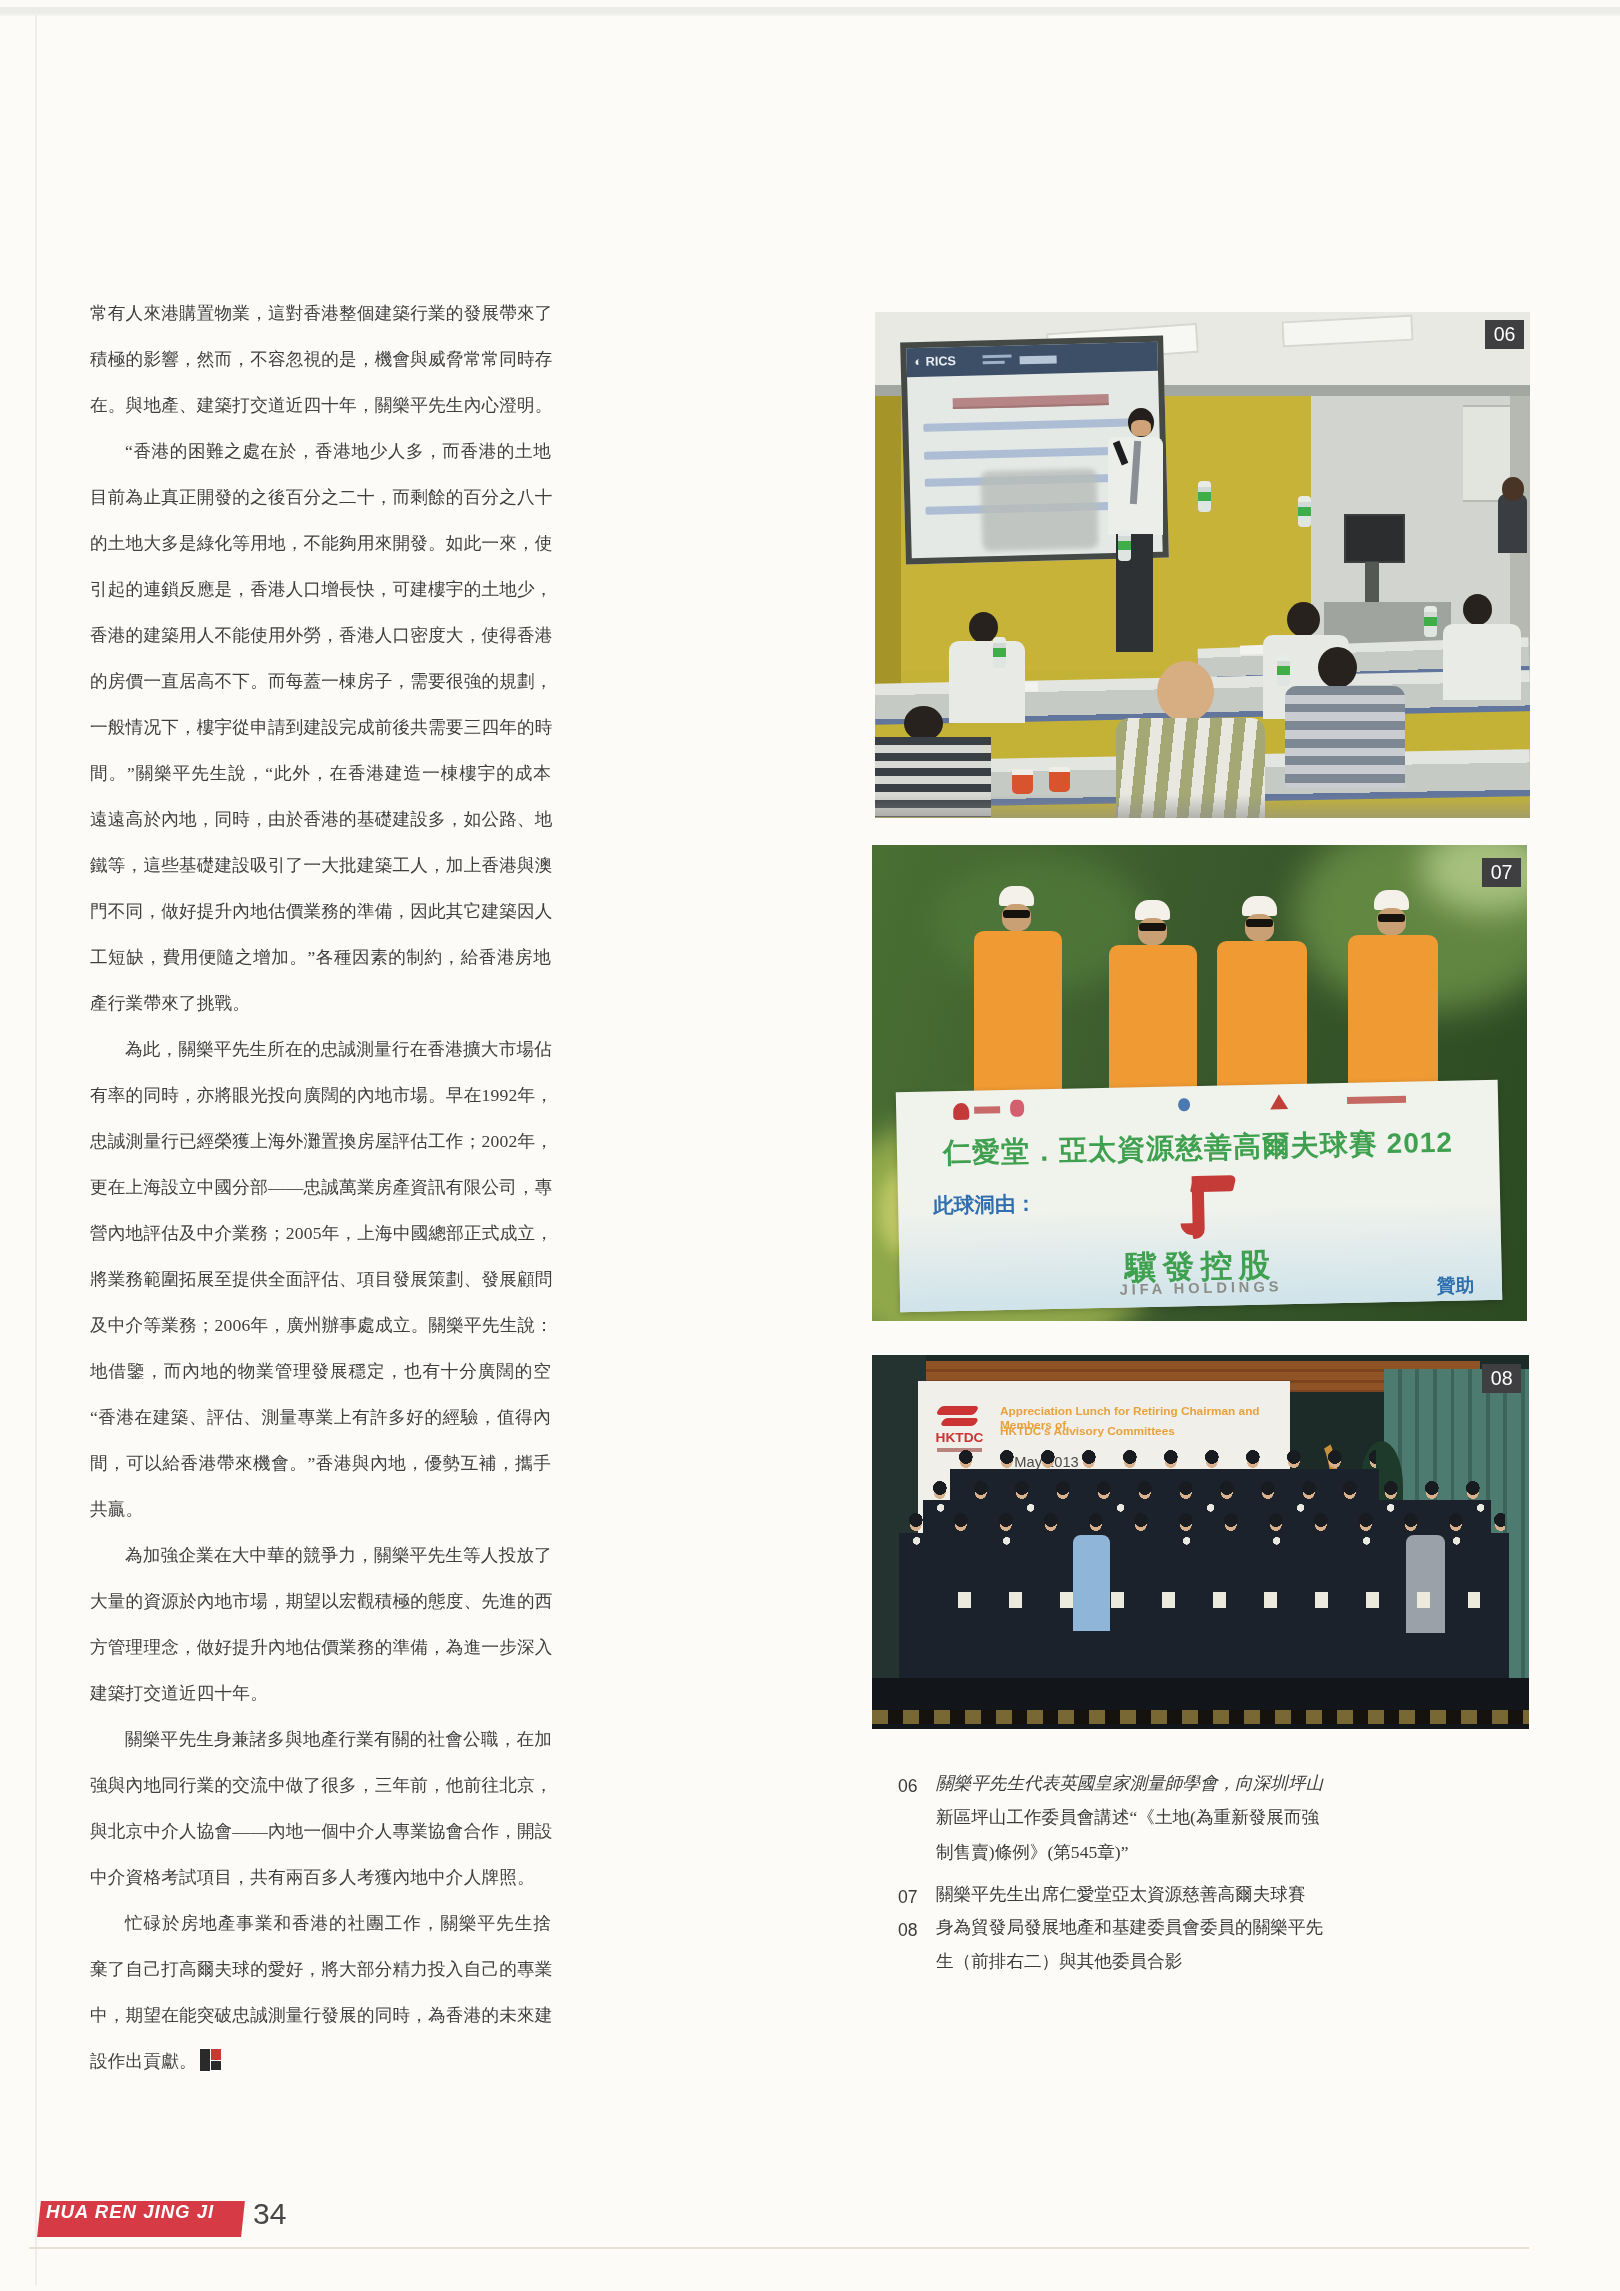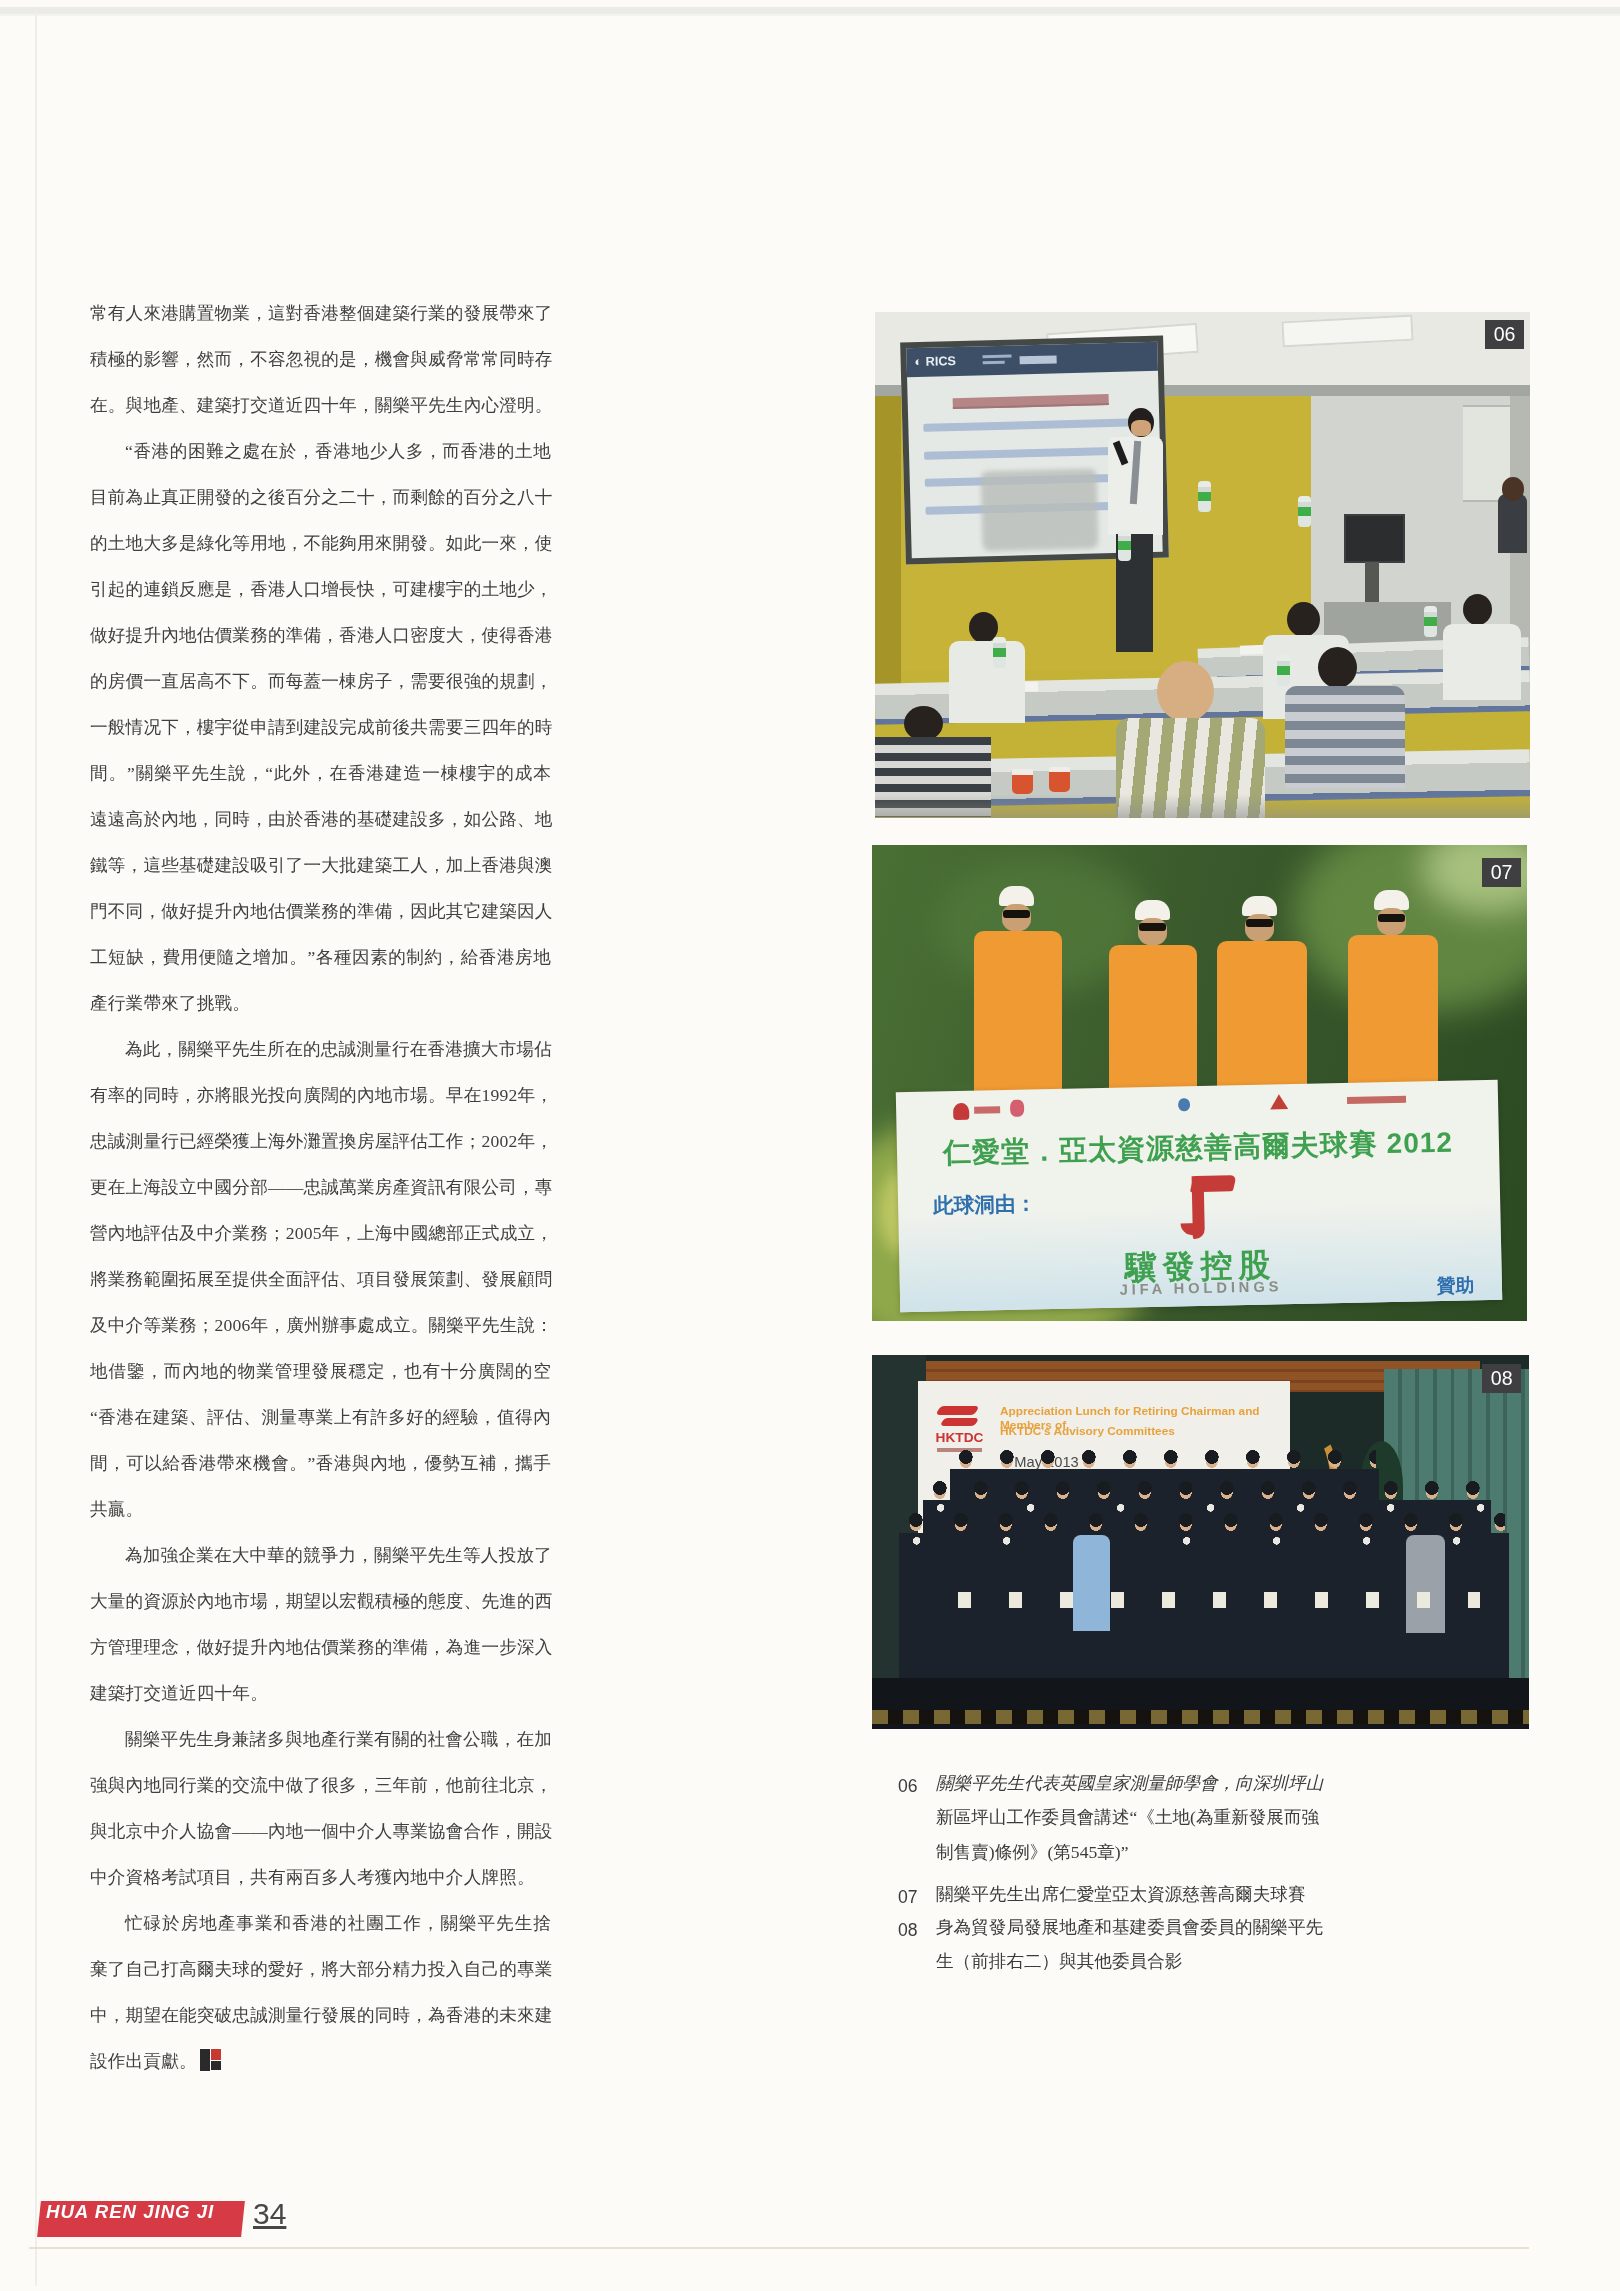--- a/index.html
+++ b/index.html
@@ -43,41 +43,41 @@
   .shades{background:#16130f;border-radius:2.9px;}
   .face{background:#c99f74;border-radius:42%;}
   
   .cap-num{position:absolute;font:17.6px "Liberation Sans",sans-serif;color:#3b3b3b;}
   .cap-line{font-size:17.6px;line-height:34px;color:#3b3b3b;white-space:nowrap;}
   
   .brandbar{position:absolute;left:39px;top:2201px;width:204px;height:36px;background:#d63a45;
             transform:skewX(-6deg);}
   .brandtext{position:absolute;left:46px;top:2201px;width:196px;height:36px;line-height:36px;
              color:#fff;font:italic bold 18.6px "Liberation Sans",sans-serif;letter-spacing:1px;}
-  .pageno{position:absolute;left:253px;top:2197px;font:30px "Liberation Sans",sans-serif;color:#474747;text-decoration:underline;}
+  .pageno{position:absolute;left:253px;top:2197px;font:30px "Liberation Sans",sans-serif;color:#474747;}
 </style>
 </head>
 <body>
 
 <div class="page">
 
   <div class="abs" style="left:0;top:6.9px;width:1620px;height:6.9px;background:#ebebe7;"></div>
   <div class="abs" style="left:0;top:13.7px;width:1620px;height:2px;background:#f3f3ef;"></div>
   <div class="abs" style="left:35px;top:11.8px;width:2px;height:2274px;background:#f0eeea;"></div>
   <div class="abs" style="left:29px;top:2247px;width:1500px;height:2px;background:#ded5c2;opacity:.7;"></div>
 
   <div class="article">
       <div class="tline">常有人來港購置物業，這對香港整個建築行業的發展帶來了</div>
       <div class="tline">積極的影響，然而，不容忽視的是，機會與威脅常常同時存</div>
       <div class="tline">在。與地產、建築打交道近四十年，關樂平先生內心澄明。</div>
       <div class="tline ind">“香港的困難之處在於，香港地少人多，而香港的土地</div>
       <div class="tline">目前為止真正開發的之後百分之二十，而剩餘的百分之八十</div>
       <div class="tline">的土地大多是綠化等用地，不能夠用來開發。如此一來，使</div>
       <div class="tline">引起的連鎖反應是，香港人口增長快，可建樓宇的土地少，</div>
-      <div class="tline">做好提升內地估價業務的準備，香港人口密度大，使得香港</div>
+      <div class="tline">香港的建築用人不能使用外勞，香港人口密度大，使得香港</div>
       <div class="tline">的房價一直居高不下。而每蓋一棟房子，需要很強的規劃，</div>
       <div class="tline">一般情况下，樓宇從申請到建設完成前後共需要三四年的時</div>
       <div class="tline">間。”關樂平先生說，“此外，在香港建造一棟樓宇的成本</div>
       <div class="tline">遠遠高於內地，同時，由於香港的基礎建設多，如公路、地</div>
       <div class="tline">鐵等，這些基礎建設吸引了一大批建築工人，加上香港與澳</div>
       <div class="tline">門不同，做好提升內地估價業務的準備，因此其它建築因人</div>
       <div class="tline">工短缺，費用便隨之增加。”各種因素的制約，給香港房地</div>
       <div class="tline short">產行業帶來了挑戰。</div>
       <div class="tline ind">為此，關樂平先生所在的忠誠測量行在香港擴大市場佔</div>
       <div class="tline">有率的同時，亦將眼光投向廣闊的內地市場。早在1992年，</div>

